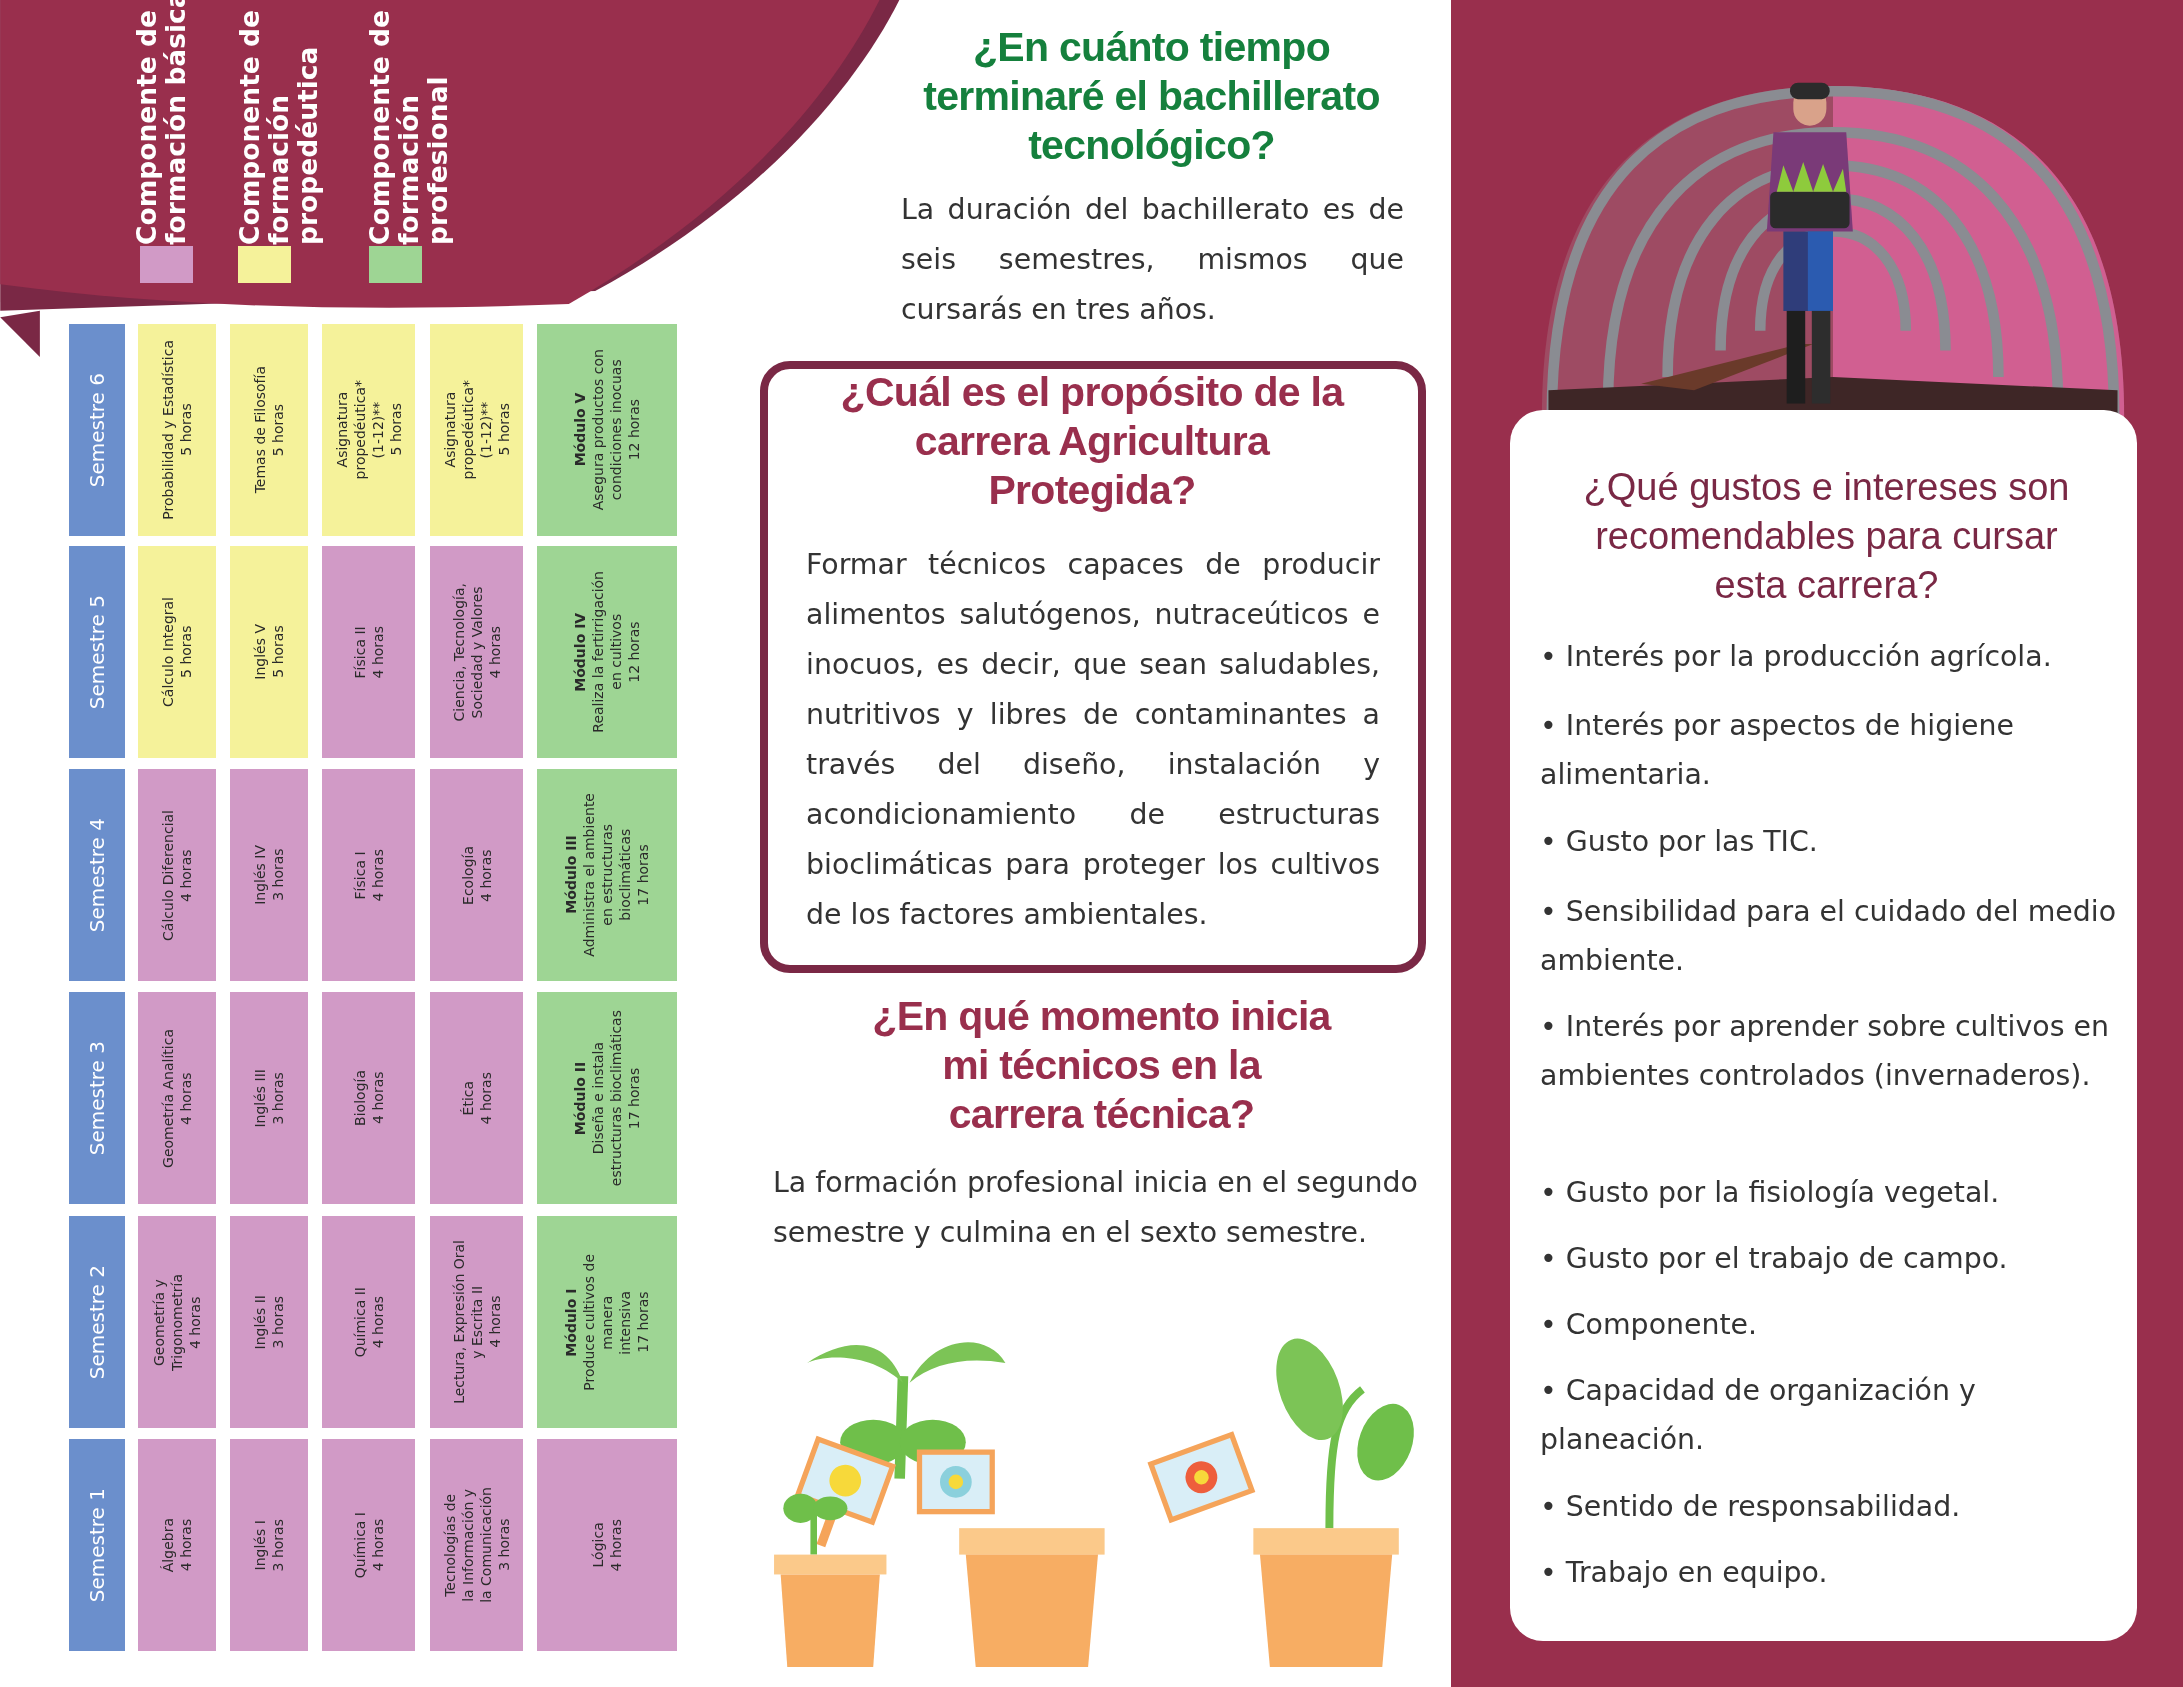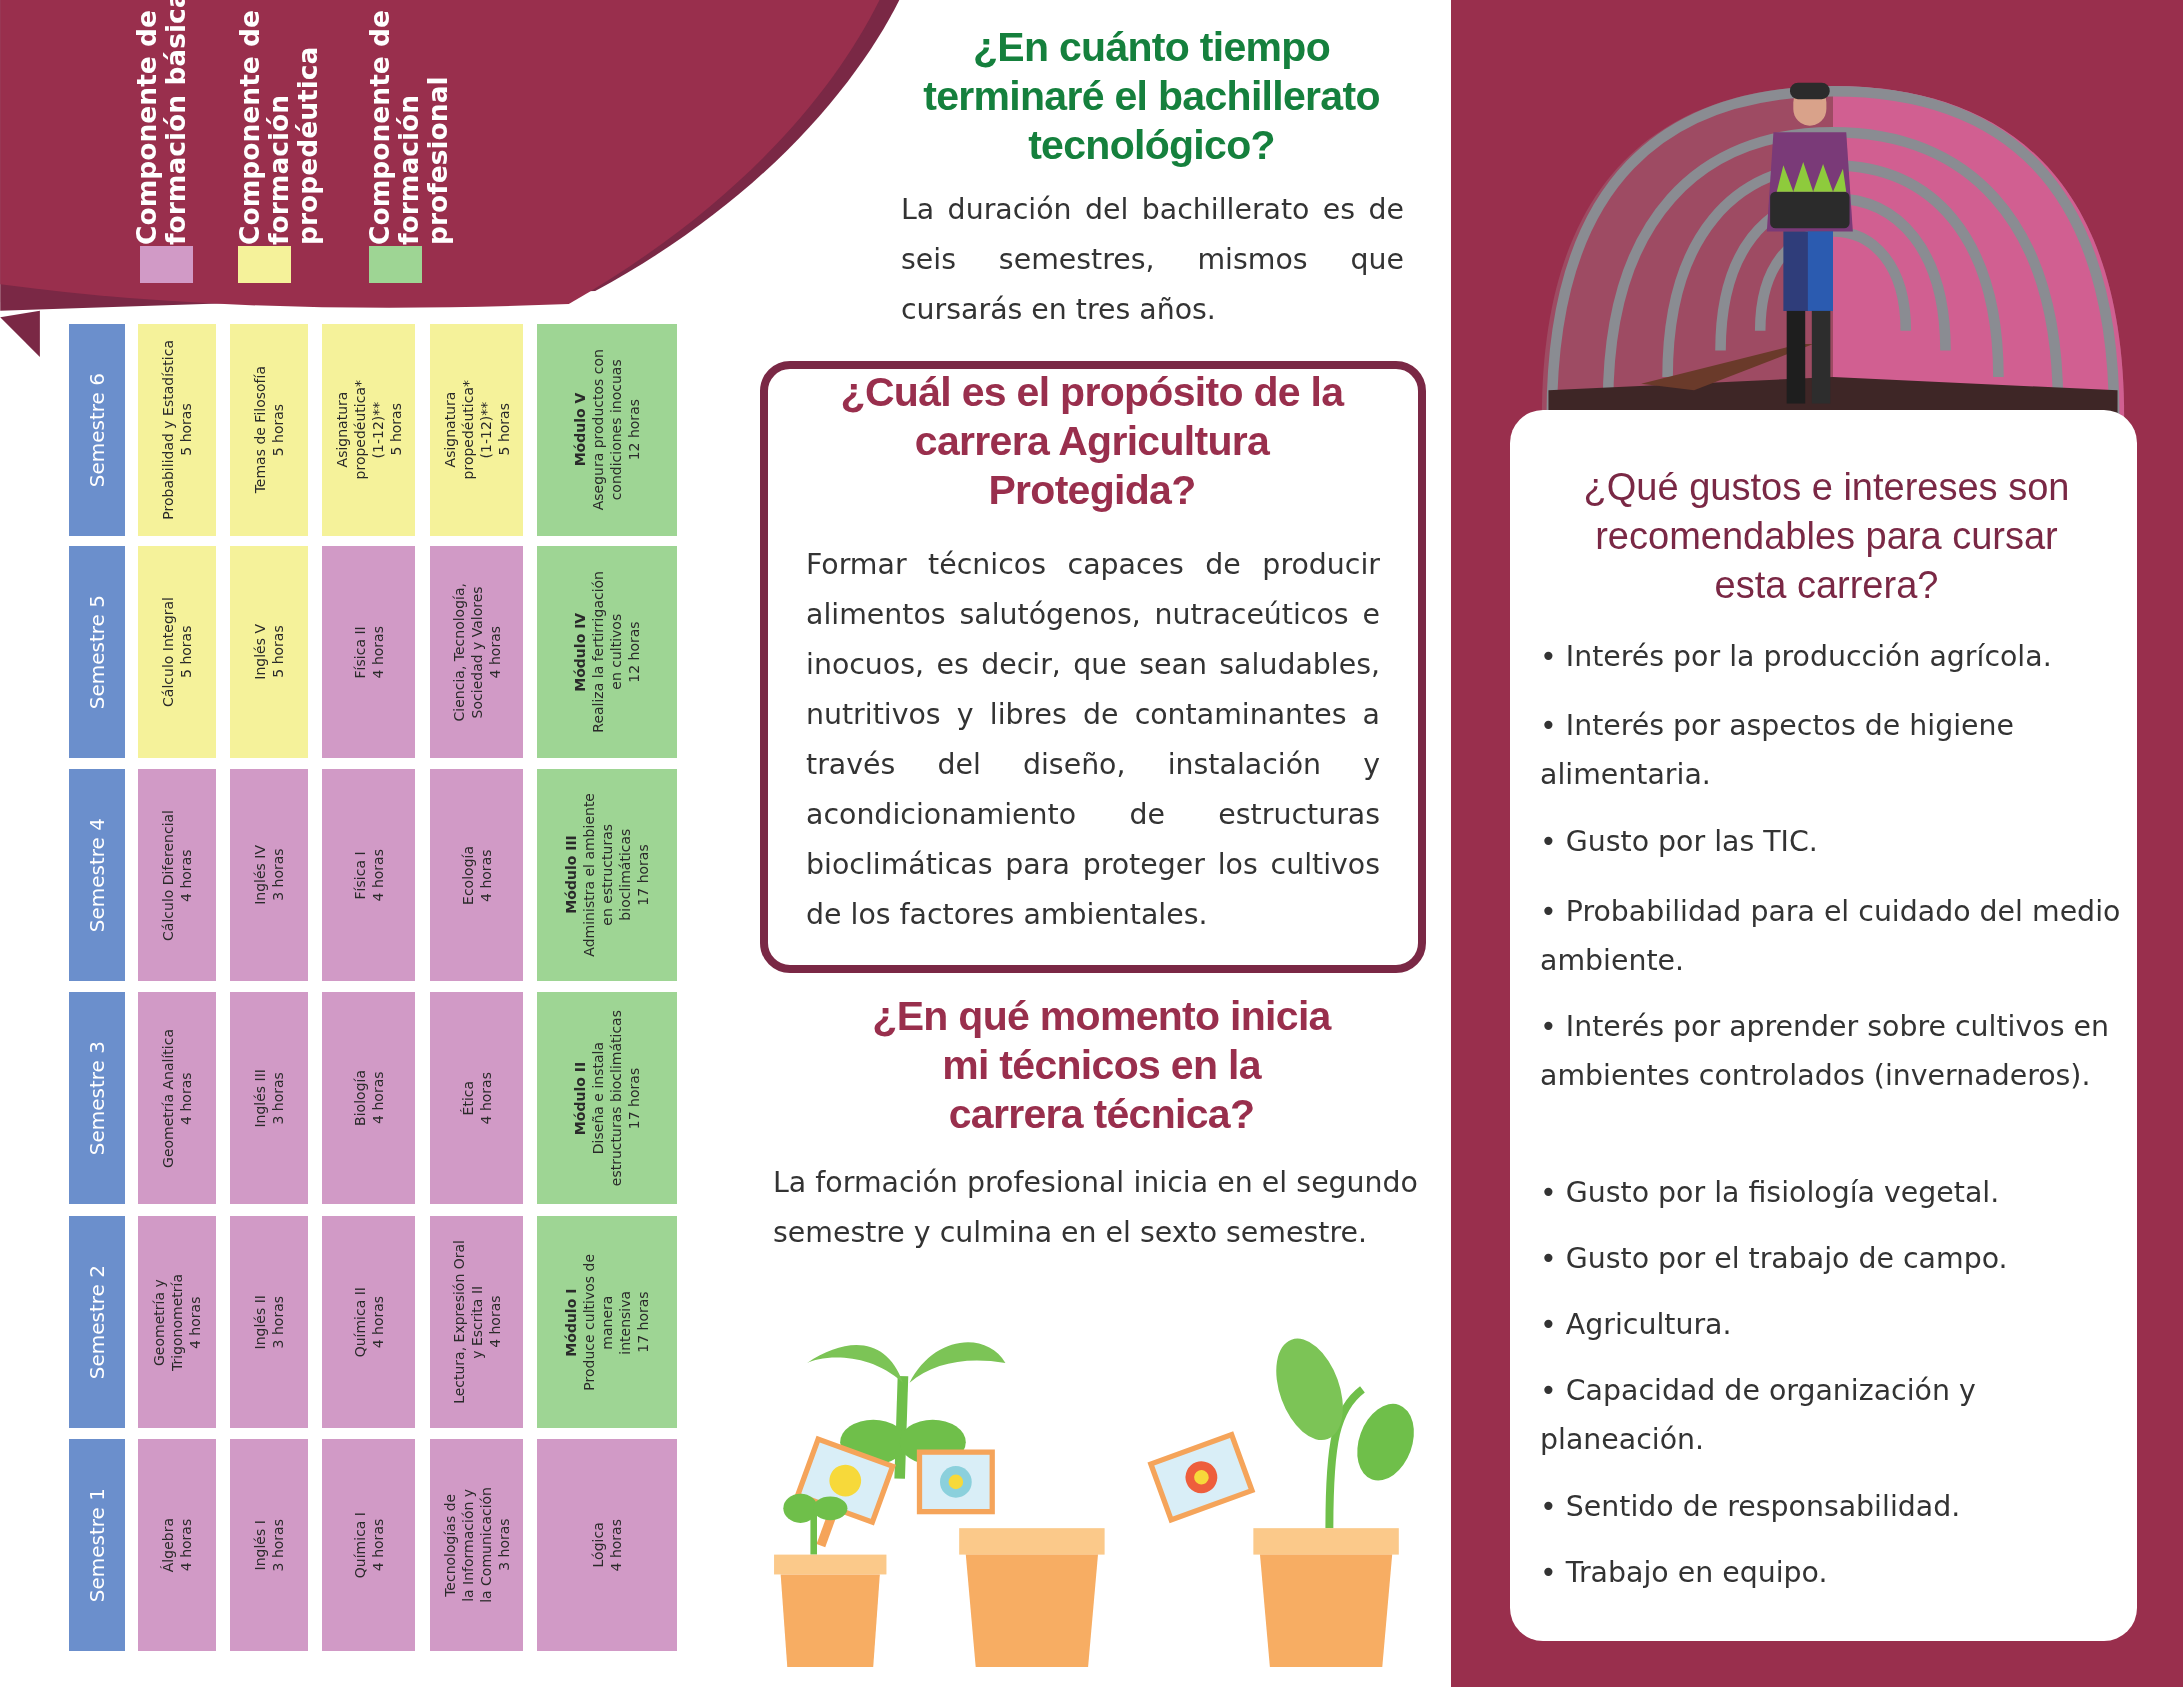--- a/index.html
+++ b/index.html
@@ -314,22 +314,22 @@
 <div class="abs" id="interests-card"></div>
 <div class="right-title" style="left:1522px; top:463px; width:609px;">
   <div>¿Qué gustos e intereses son</div>
   <div>recomendables para cursar</div>
   <div>esta carrera?</div>
 </div>
 <div id="interests-list">
     <div class="interest" style="top: 632px;">• Interés por la producción agrícola.</div>
     <div class="interest" style="top: 701px;">• Interés por aspectos de higiene alimentaria.</div>
     <div class="interest" style="top: 817px;">• Gusto por las TIC.</div>
-    <div class="interest" style="top: 887px;">• Probabilidad para el cuidado del medio ambiente.</div>
+    <div class="interest" style="top: 887px;">• Sensibilidad para el cuidado del medio ambiente.</div>
     <div class="interest" style="top: 1002px;">• Interés por aprender sobre cultivos en ambientes controlados (invernaderos).</div>
     <div class="interest" style="top: 1168px;">• Gusto por la fisiología vegetal.</div>
     <div class="interest" style="top: 1234px;">• Gusto por el trabajo de campo.</div>
-    <div class="interest" style="top: 1300px;">• Agricultura.</div>
+    <div class="interest" style="top: 1300px;">• Componente.</div>
     <div class="interest" style="top: 1366px;">• Capacidad de organización y planeación.</div>
     <div class="interest" style="top: 1482px;">• Sentido de responsabilidad.</div>
     <div class="interest" style="top: 1548px;">• Trabajo en equipo.</div>
   </div>
 
 
 </body></html>

